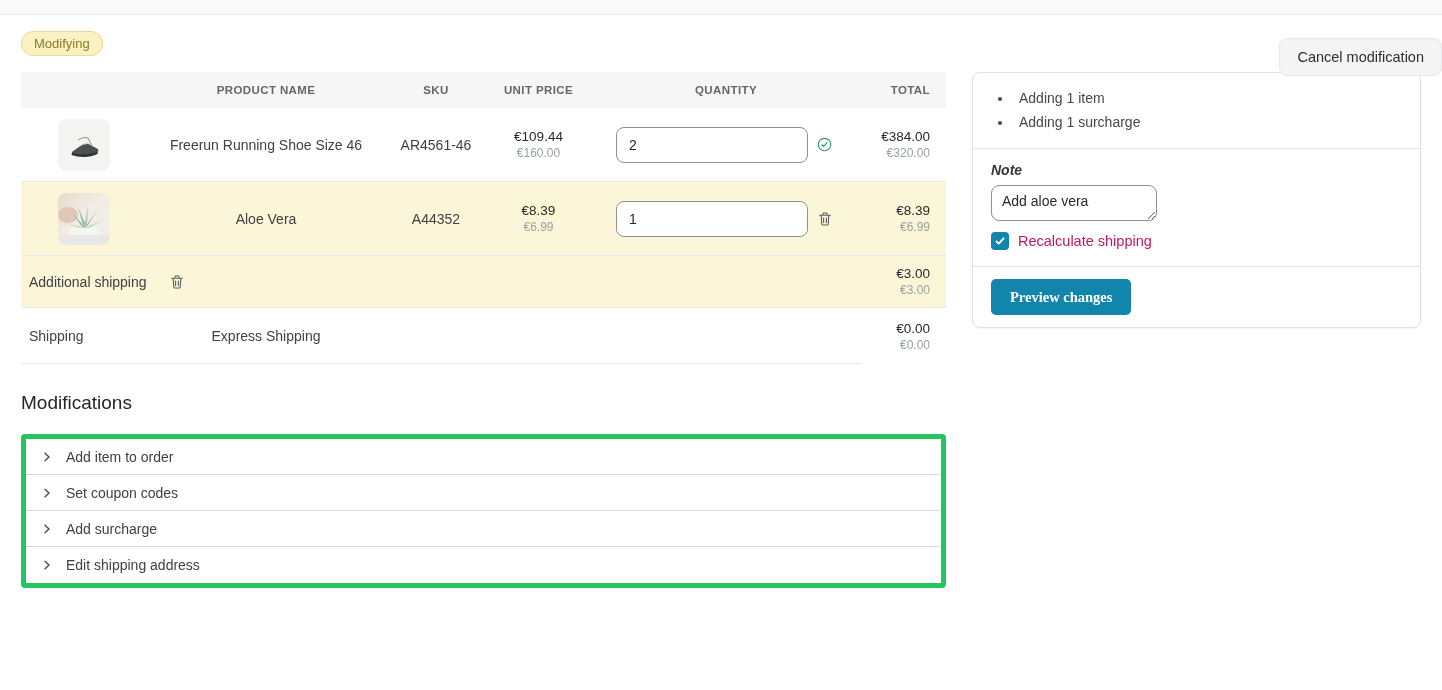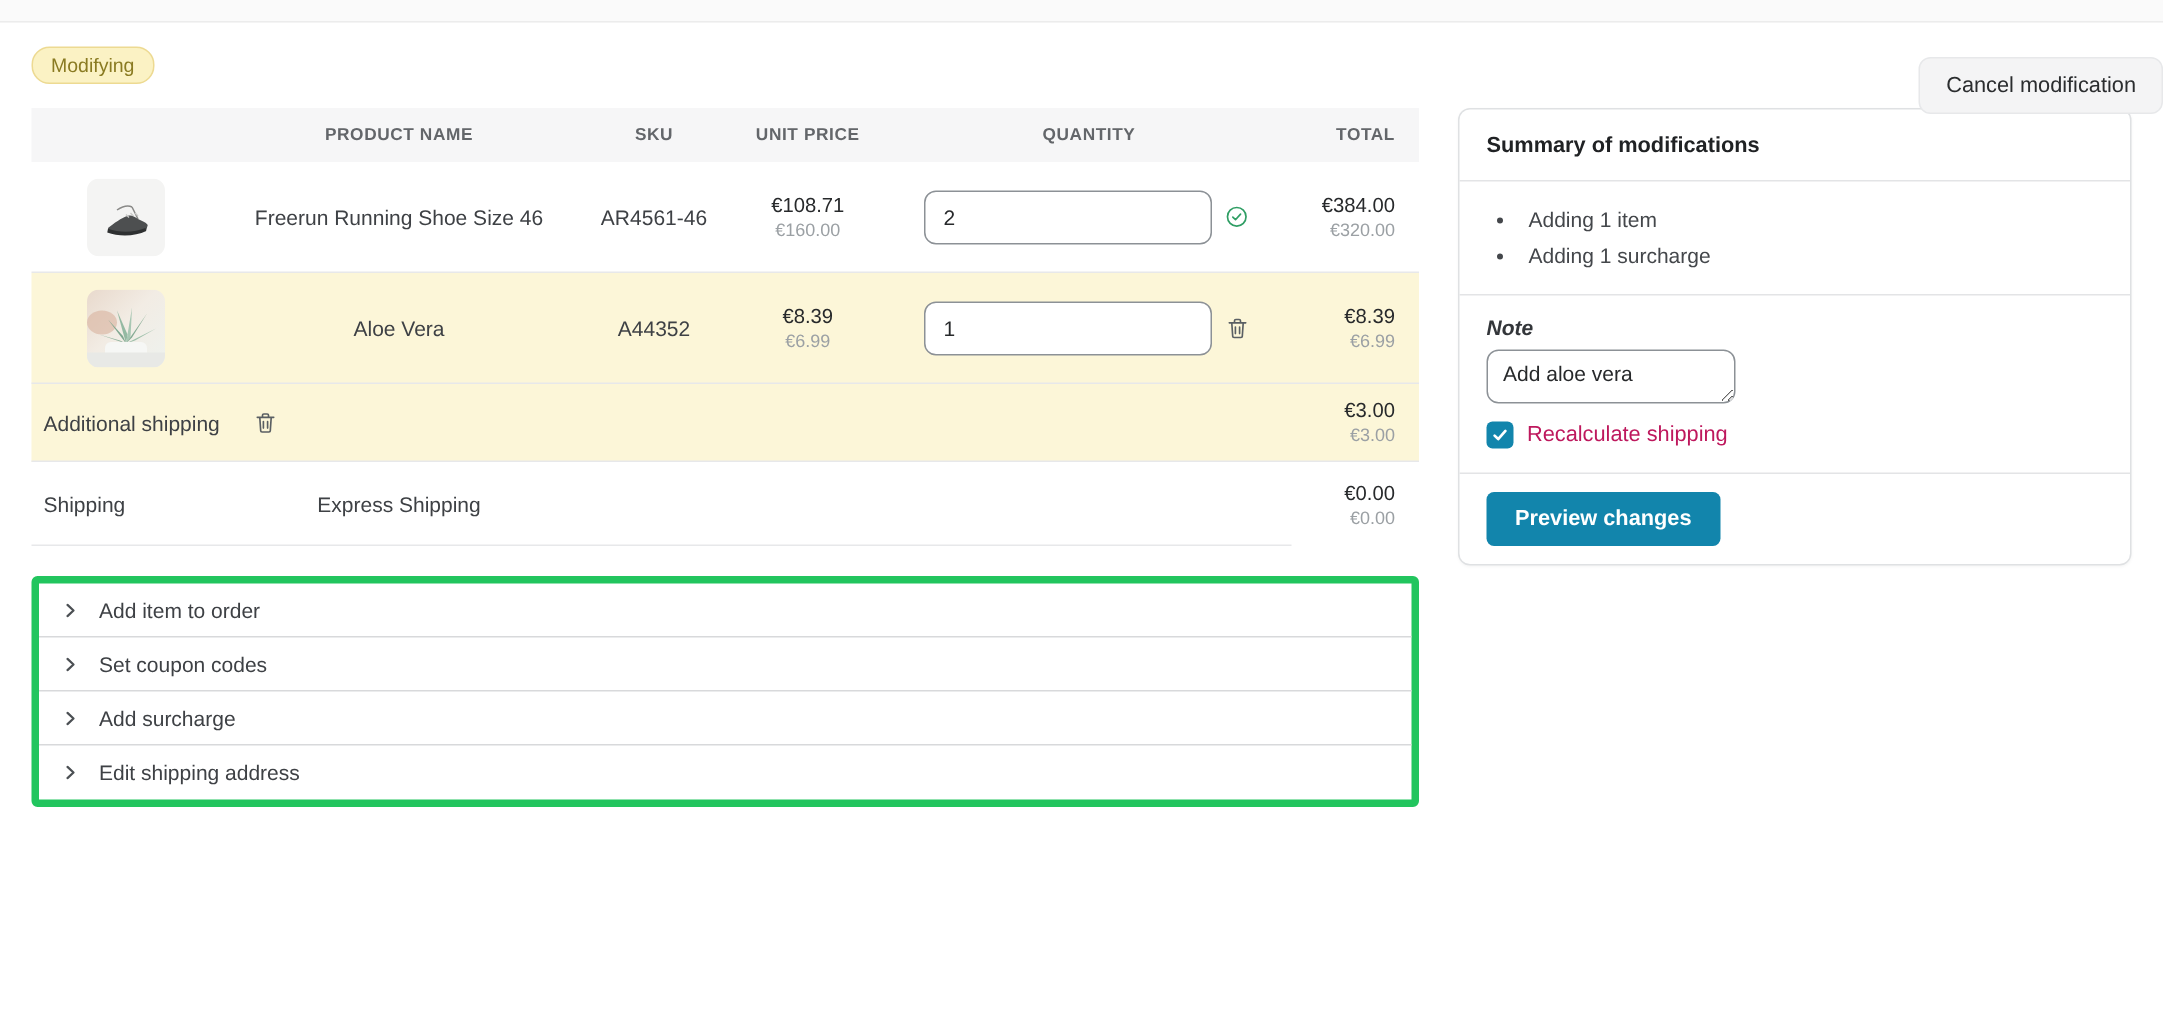--- a/index.html
+++ b/index.html
@@ -76,21 +76,21 @@
   .note-area { margin-top:7px; width:166px; height:36px; border:1px solid #8c9196;
     border-radius:8px; padding:7px 10px; font-size:14px; color:#27292b;
     font-family:inherit; resize:both; line-height:16px; }
   .check-row { margin-top:7px; display:flex; align-items:center; gap:9px; cursor:pointer; }
   .checkbox { width:18px; height:18px; border-radius:4px; background:#1285ac;
     display:flex; align-items:center; justify-content:center; flex:none; }
   .check-label { font-size:14.5px; color:#be185d; }
   .card-actions { padding:12px 18px; }
   .primary-btn { background:#1285ac; color:#ffffff; border:none; border-radius:5px;
     height:36px; padding:0 19px; font-size:14.5px; font-weight:700;
-    font-family:Liberation Sans, sans-serif; cursor:pointer; }
+    font-family:Liberation Serif, serif; cursor:pointer; }
 </style>
 </head>
 <body>
 
 <div class="topbar"></div>
 
 <div class="page">
 
   <div class="badge-row">
     <span class="badge">Modifying</span>
@@ -122,21 +122,21 @@
                 <path d="M30 19 l4 8" stroke="#8a8a88" fill="none" stroke-width="1"></path>
                 <path d="M14 33 c4 -3 9 -7 13 -8 c3 -1 5 1 7 2 c3 1.5 5 2 6.5 4 l-1 3.5 c-7 3 -17 3.5 -25 1 z" fill="#4d4f50"></path>
                 <path d="M14 33.5 c8 3 18 2.5 25 -0.5 l0.5 2 c-7 3.5 -18 4 -26 1 z" fill="#2e3031"></path>
                 <path d="M26 24 l2 2 M29 23 l2 2 M32 23 l2 2" stroke="#c9c9c7" stroke-width="0.9" fill="none"></path>
               </svg>
             </div>
           </div>
           <div class="cell-name">Freerun Running Shoe Size 46</div>
           <div class="cell-sku">AR4561-46</div>
           <div class="cell-price">
-            <div class="price-main">€108.71</div>
+            <div class="price-main">€109.44</div>
             <div class="price-sub">€160.00</div>
           </div>
           <div class="cell-qty">
             <input class="qty-input" value="2" style="">
             <span class="qty-icon">
               <svg width="15" height="15" viewBox="0 0 16 16">
                 <circle cx="8" cy="8" r="6.6" stroke="#2f9e64" fill="none" stroke-width="1.2"></circle>
                 <path d="M5.2 8.3l1.9 1.8 3.6-4" stroke="#2f9e64" fill="none" stroke-width="1.2" stroke-linecap="round" stroke-linejoin="round"></path>
               </svg>
             </span>
@@ -213,20 +213,21 @@
           </div>
           <div class="seg-b"></div>
           <div class="cell-total">
             <div class="price-main">€0.00</div>
             <div class="price-sub">€0.00</div>
           </div>
         </div>
 
       </div>
 
+      <h2 class="mods-title">Modifications</h2>
 
       <div class="accordion">
         <div class="acc-item">
           <span class="chev">
             <svg width="12" height="12" viewBox="0 0 12 12">
                 <path d="M4 2.3 8 6 4 9.7" stroke="#4c5054" stroke-width="1.5" fill="none" stroke-linecap="round" stroke-linejoin="round"></path>
               </svg>
           </span>
           <span>Add item to order</span>
         </div>
@@ -254,21 +255,20 @@
           </span>
           <span>Edit shipping address</span>
         </div>
       </div>
 
     </div>
 
     <div class="right-col">
       <div class="card">
 
-        <div class="card-header">Summary of modifications</div>
 
         <div class="card-bullets">
           <ul>
             <li>Adding 1 item</li>
             <li>Adding 1 surcharge</li>
           </ul>
         </div>
 
         <div class="card-note">
           <div class="note-label">Note</div>

